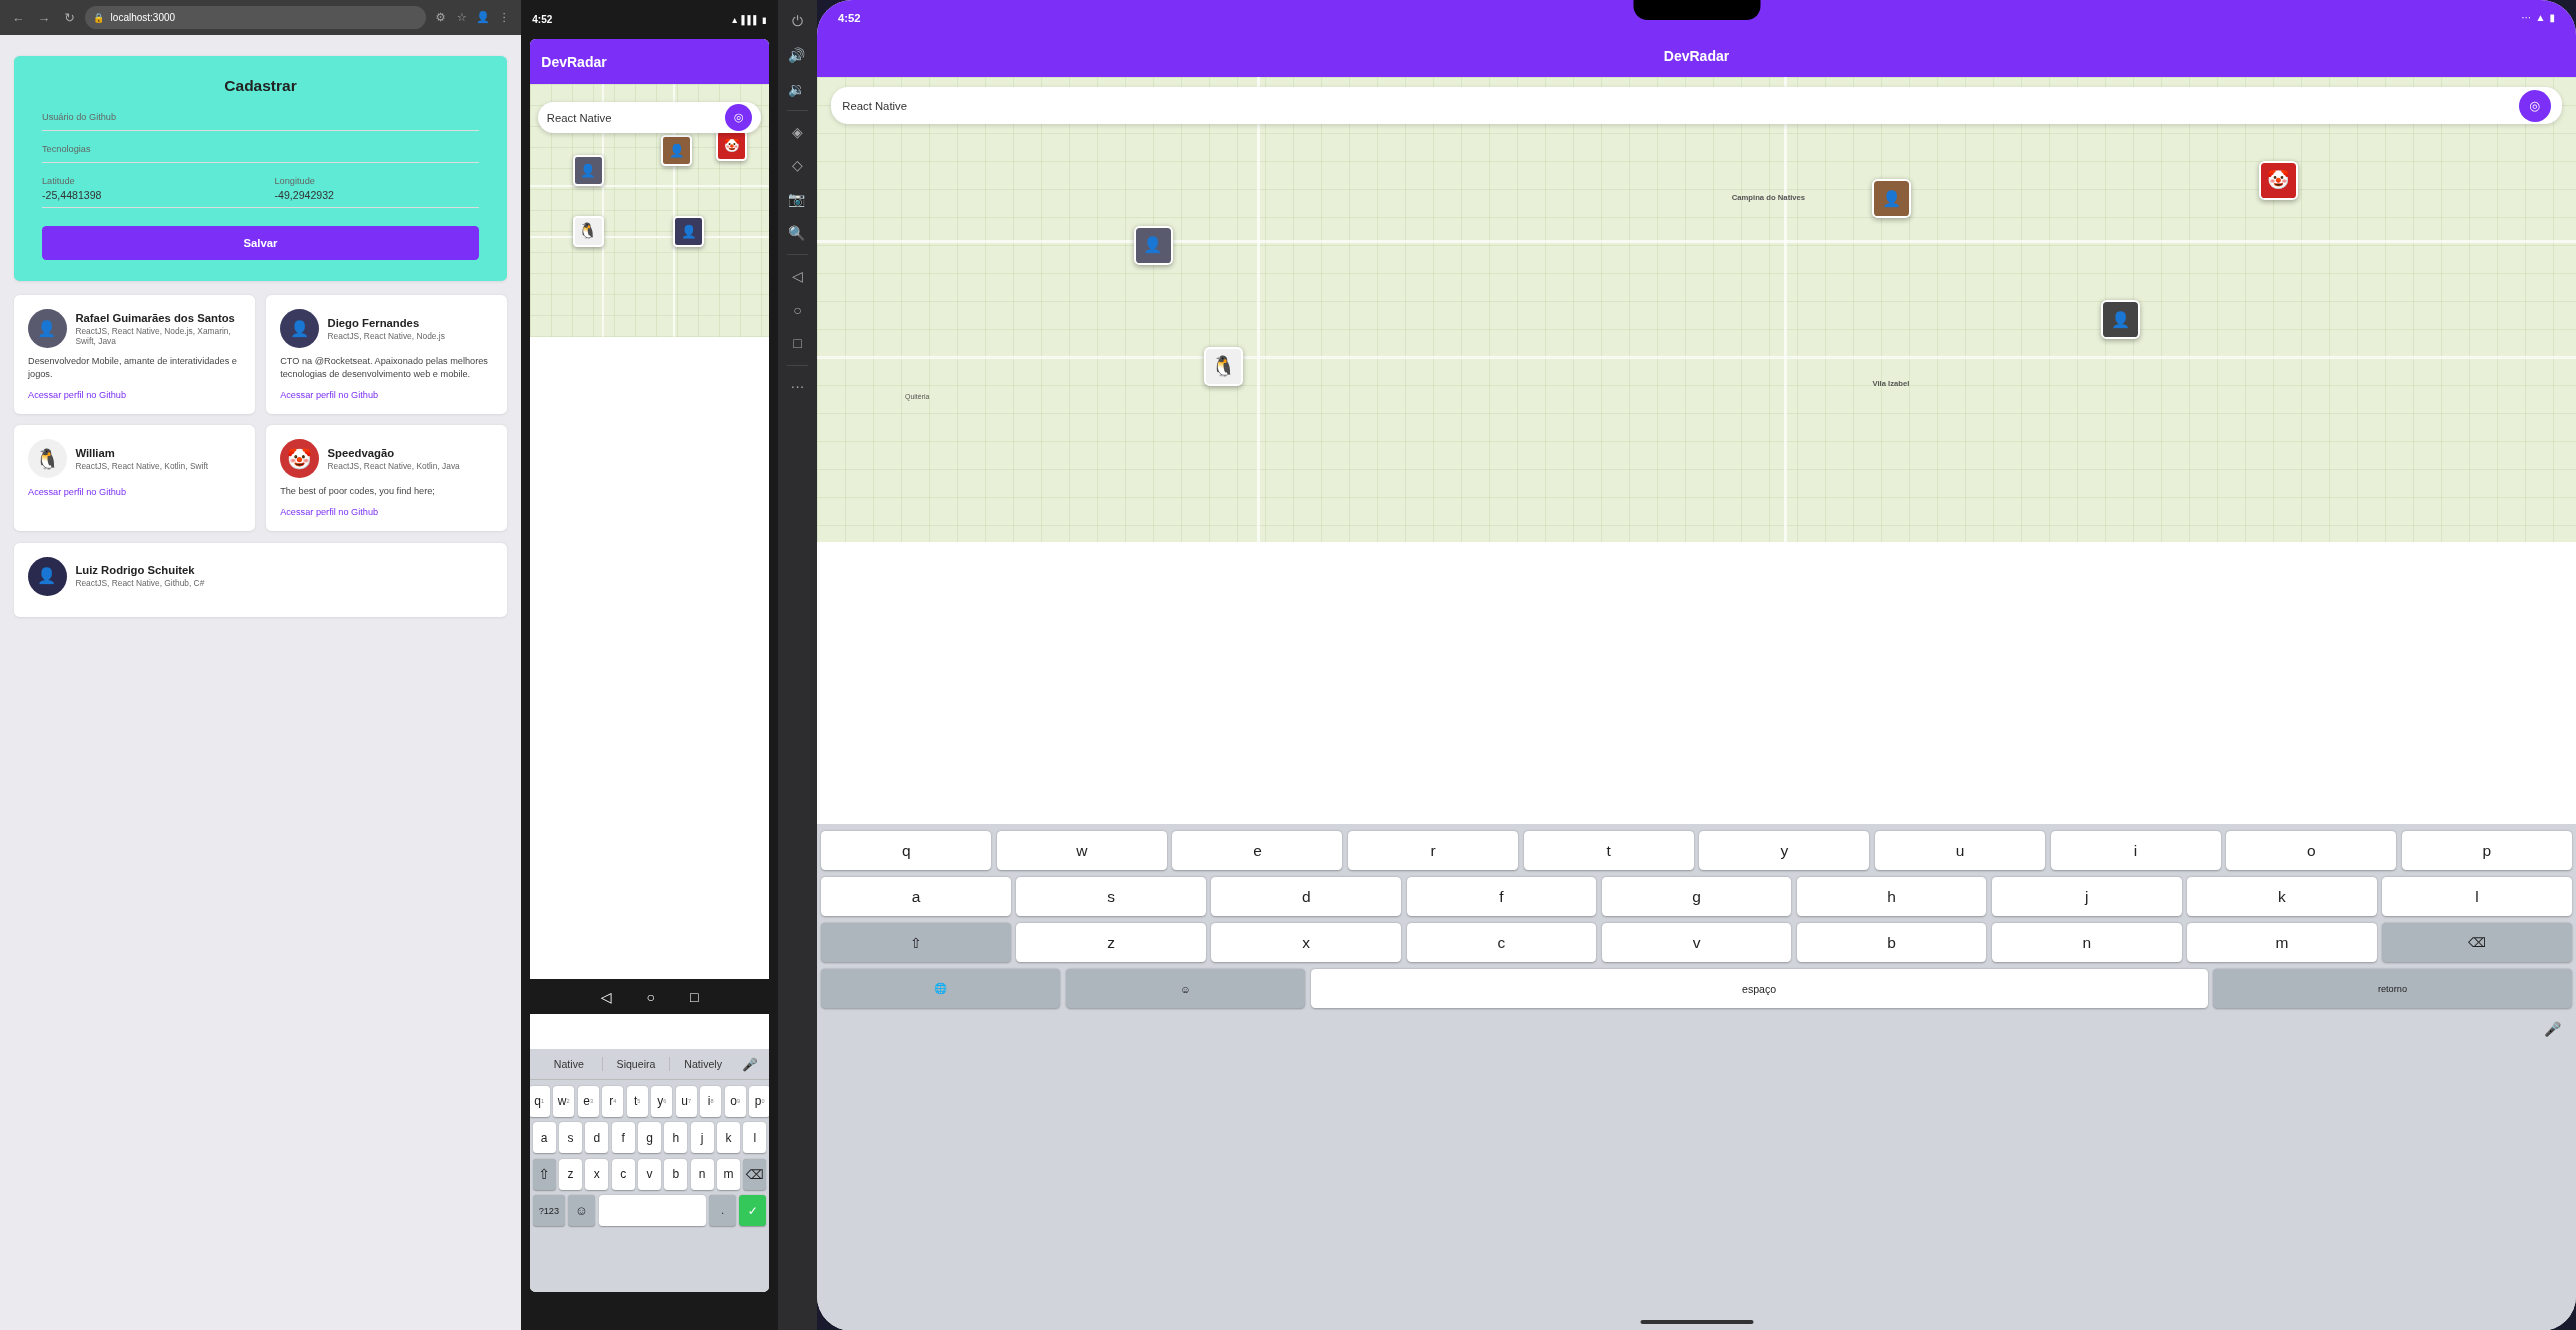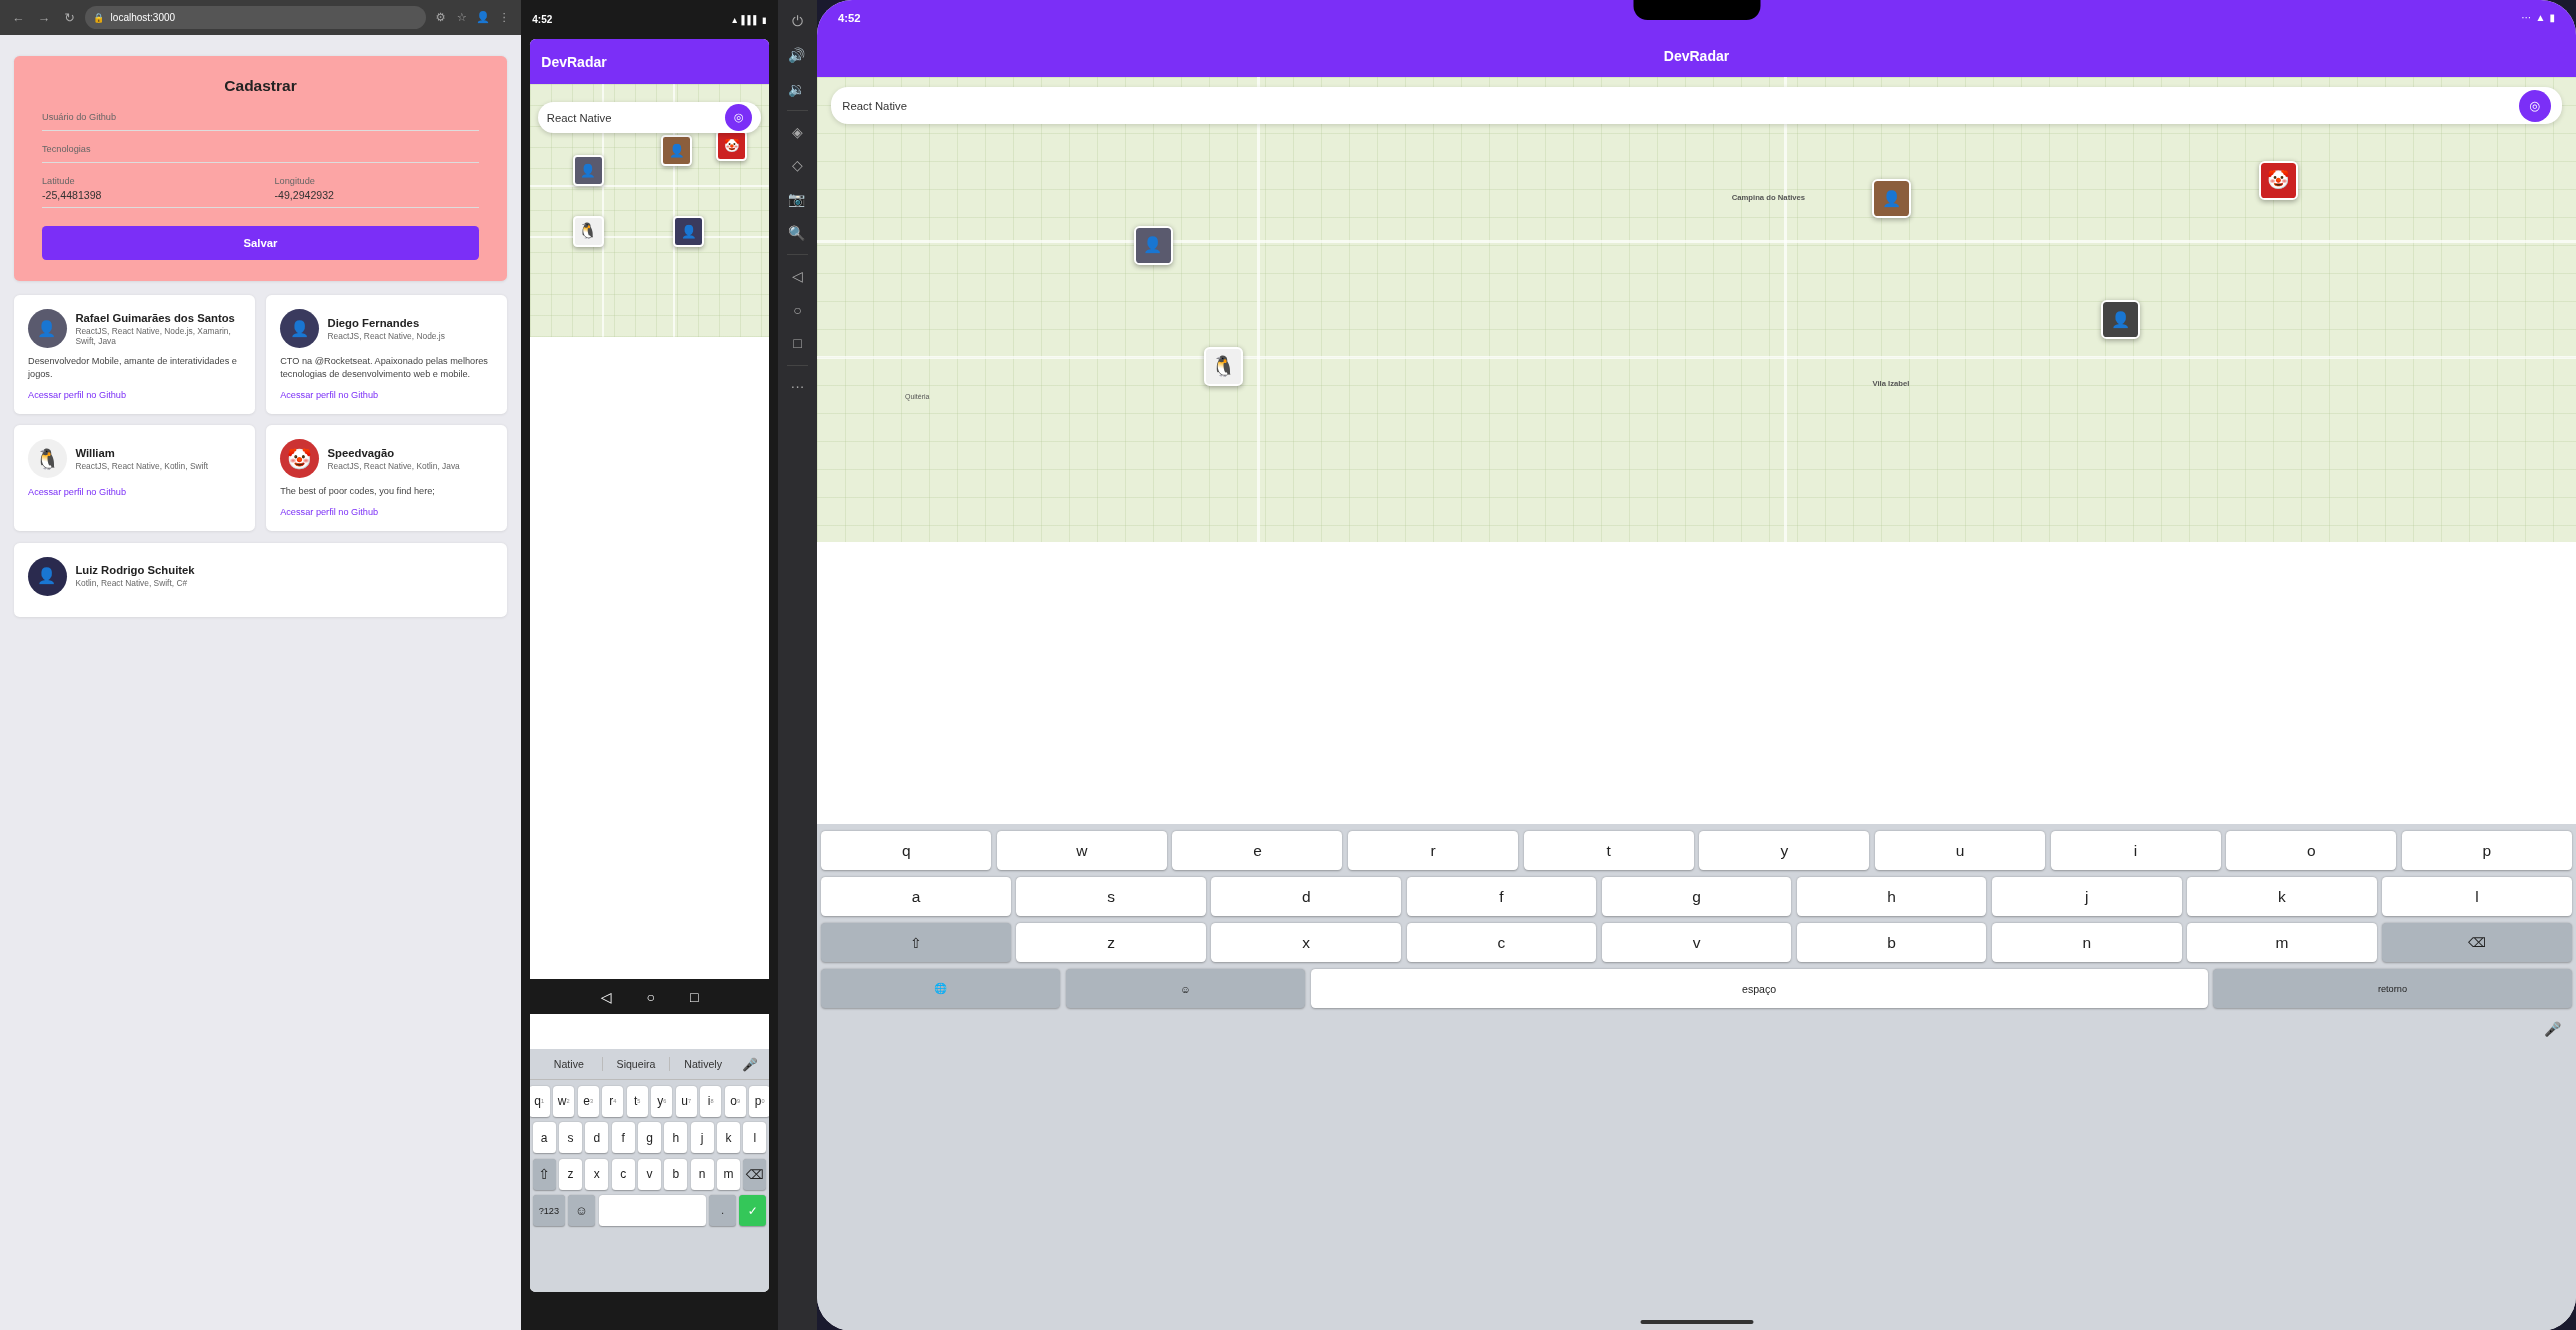--- a/index.html
+++ b/index.html
@@ -63,21 +63,21 @@
       top: 35px;
       left: 0;
       width: 521px;
       height: 1295px;
       background: #eaeaef;
       overflow-y: auto;
       padding: 21px 14px;
     }
 
     .cadastrar-card {
-      background: #fca5a5;
+      background: #5eead4;
       border-radius: 5.6px;
       padding: 21px 28px;
       margin-bottom: 14px;
       box-shadow: 0 0.7px 2.8px rgba(0,0,0,0.08);
     }
     .cadastrar-title {
       text-align: center;
       font-size: 15.5px;
       font-weight: 700;
       margin-bottom: 17px;
@@ -647,21 +647,21 @@
       <a class="dev-github-link">Acessar perfil no Github</a>
     </div>
   </div>
 
   <div style="margin-top:11.3px;">
     <div class="dev-card">
       <div class="dev-card-header">
         <div class="dev-avatar" style="background:#2a2a4e; color:#fff;">👤</div>
         <div>
           <div class="dev-name">Luiz Rodrigo Schuitek</div>
-          <div class="dev-techs">Kotlin, React Native, Swift, C#</div>
+          <div class="dev-techs">ReactJS, React Native, Github, C#</div>
         </div>
       </div>
     </div>
   </div>
 </div>
 
 <div class="android-phone">
   <div class="android-status-bar">
     <span class="android-time">4:52</span>
     <div class="android-icons">

